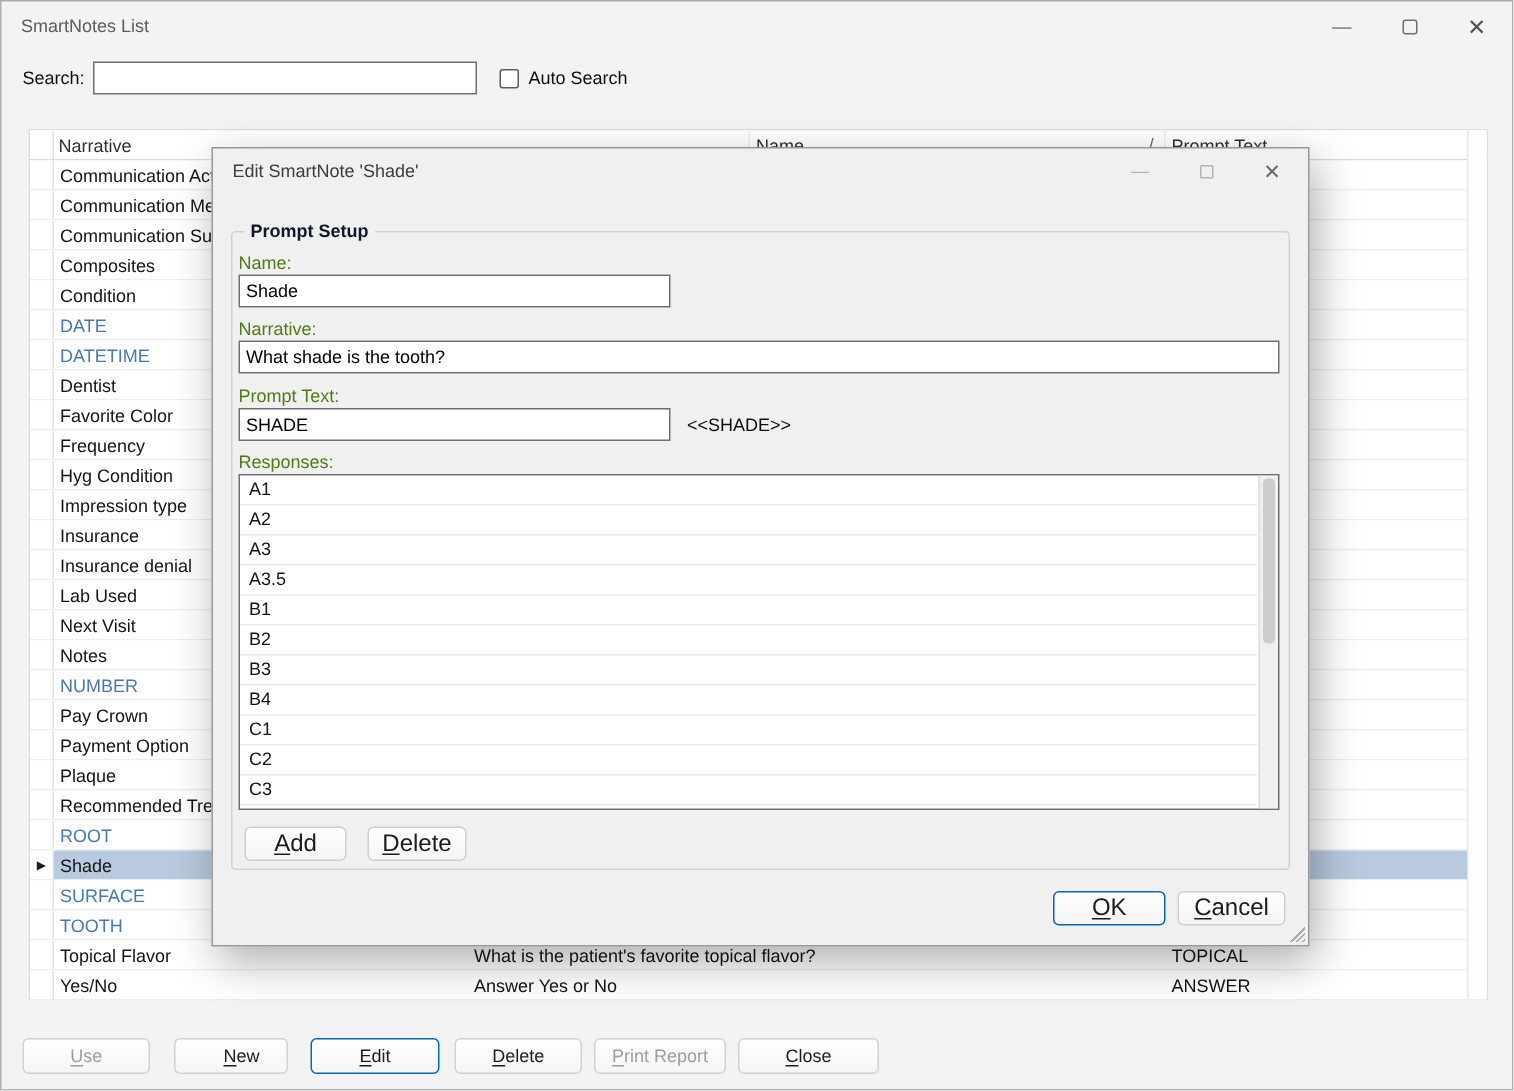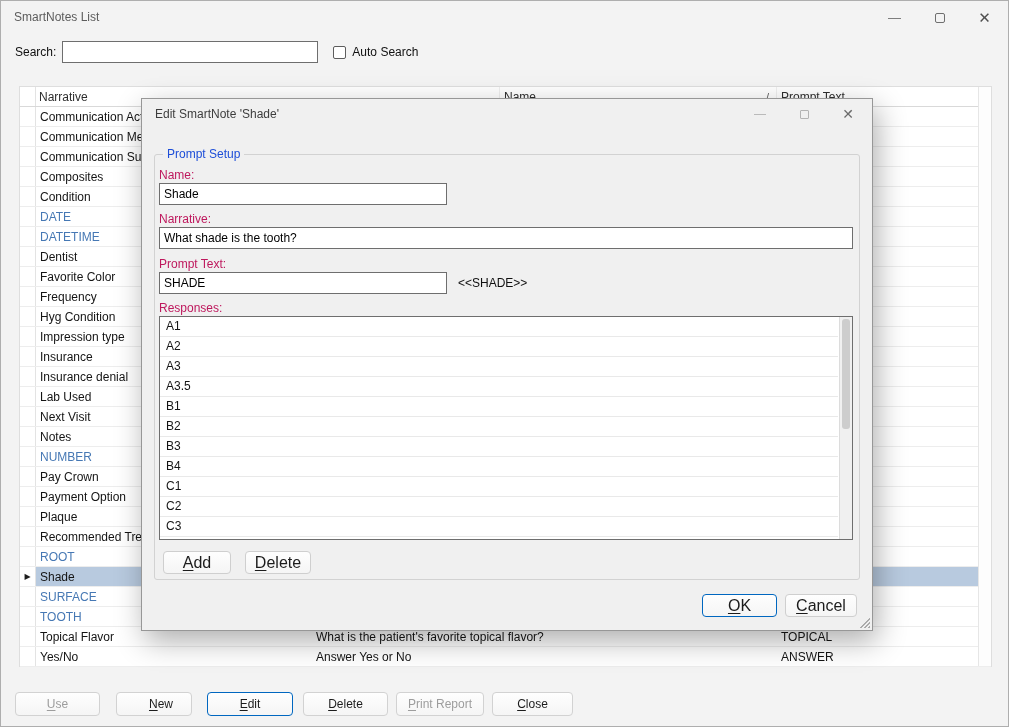--- a/index.html
+++ b/index.html
@@ -72,22 +72,22 @@
     background:#f0f0f0; border:1px solid #979797;
     box-shadow: 4px 10px 28px rgba(0,0,0,.32);
     z-index:10;
   }
   .dlg-titlebar { position:absolute; top:0; left:0; right:0; height:30px; display:flex; align-items:center; padding-left:13px; color:#3d3d3d; }
   .dlg-controls { position:absolute; right:2px; top:0; height:30px; display:flex; align-items:center; }
   .dlg-wc { width:44px; height:30px; display:flex; align-items:center; justify-content:center; color:#b3b3b3; font-size:12px; }
   .dlg-wc .sq { width:9px; height:9px; border:1px solid #b3b3b3; border-radius:1px; display:inline-block; }
   .dlg-wc.close { color:#6b6b6b; font-size:14px; }
   .groupbox { position:absolute; left:12px; top:55px; width:706px; height:426px; border:1px solid #d2d2d2; border-radius:3px; }
-  .group-label { position:absolute; top:-8px; left:8px; background:#f0f0f0; padding:0 4px; color:#1d4ed8; }
-  .flabel { position:absolute; left:4px; color:#be185d; }
+  .group-label { position:absolute; top:-8px; left:8px; background:#f0f0f0; padding:0 4px; color:#0f172a;font-weight:bold; }
+  .flabel { position:absolute; left:4px; color:#4d7c0f; }
   .tinput { position:absolute; left:4px; height:22px; border:1px solid #6e6e6e; background:#fff; font-family:inherit; font-size:12px; padding:0 4px; }
   .token { position:absolute; left:303px; color:#101010; }
   .resp-list { position:absolute; left:4px; top:161px; width:694px; height:224px; background:#fff; border:1px solid #6e6e6e; overflow:hidden; }
   .resp { height:20px; line-height:19px; border-bottom:1px solid #e9e9e9; padding-left:6px; color:#141414; margin-right:14px; }
   .resp-scroll { position:absolute; top:0; right:0; bottom:0; width:13px; background:#f0f0f0; border-left:1px solid #dcdcdc; }
   .resp-thumb { position:absolute; top:2px; left:2px; right:2px; height:110px; background:#cdcdcd; border-radius:3px; }
   .dbtn {
     position:absolute; height:23px;
     background:linear-gradient(#fefefe,#f5f5f5);
     border:1px solid #cfcfcf; border-radius:4px;
@@ -309,21 +309,21 @@
       </div>
     <div class="vscroll"></div>
   </div>
 
   <div class="footer">
       <button class="fbtn dis" style="left: 14px; width: 85px;"><u>U</u>se</button>
       <button class="fbtn" style="left: 115px; width: 76px; padding-left: 14px;"><u>N</u>ew</button>
       <button class="fbtn accent" style="left: 206px; width: 86px;"><u>E</u>dit</button>
       <button class="fbtn" style="left: 302px; width: 85px;"><u>D</u>elete</button>
       <button class="fbtn dis" style="left: 395px; width: 88px;"><u>P</u>rint Report</button>
-      <button class="fbtn" style="left: 491px; width: 81px;"><u>C</u>lose</button>
+      <button class="fbtn" style="left: 491px; width: 94px;"><u>C</u>lose</button>
     </div>
 
   <div class="dialog">
     <div class="dlg-titlebar">
       <span>Edit SmartNote 'Shade'</span>
       <div class="dlg-controls">
         <span class="dlg-wc">—</span>
         <span class="dlg-wc">
             <span class="sq"></span>
           </span>

